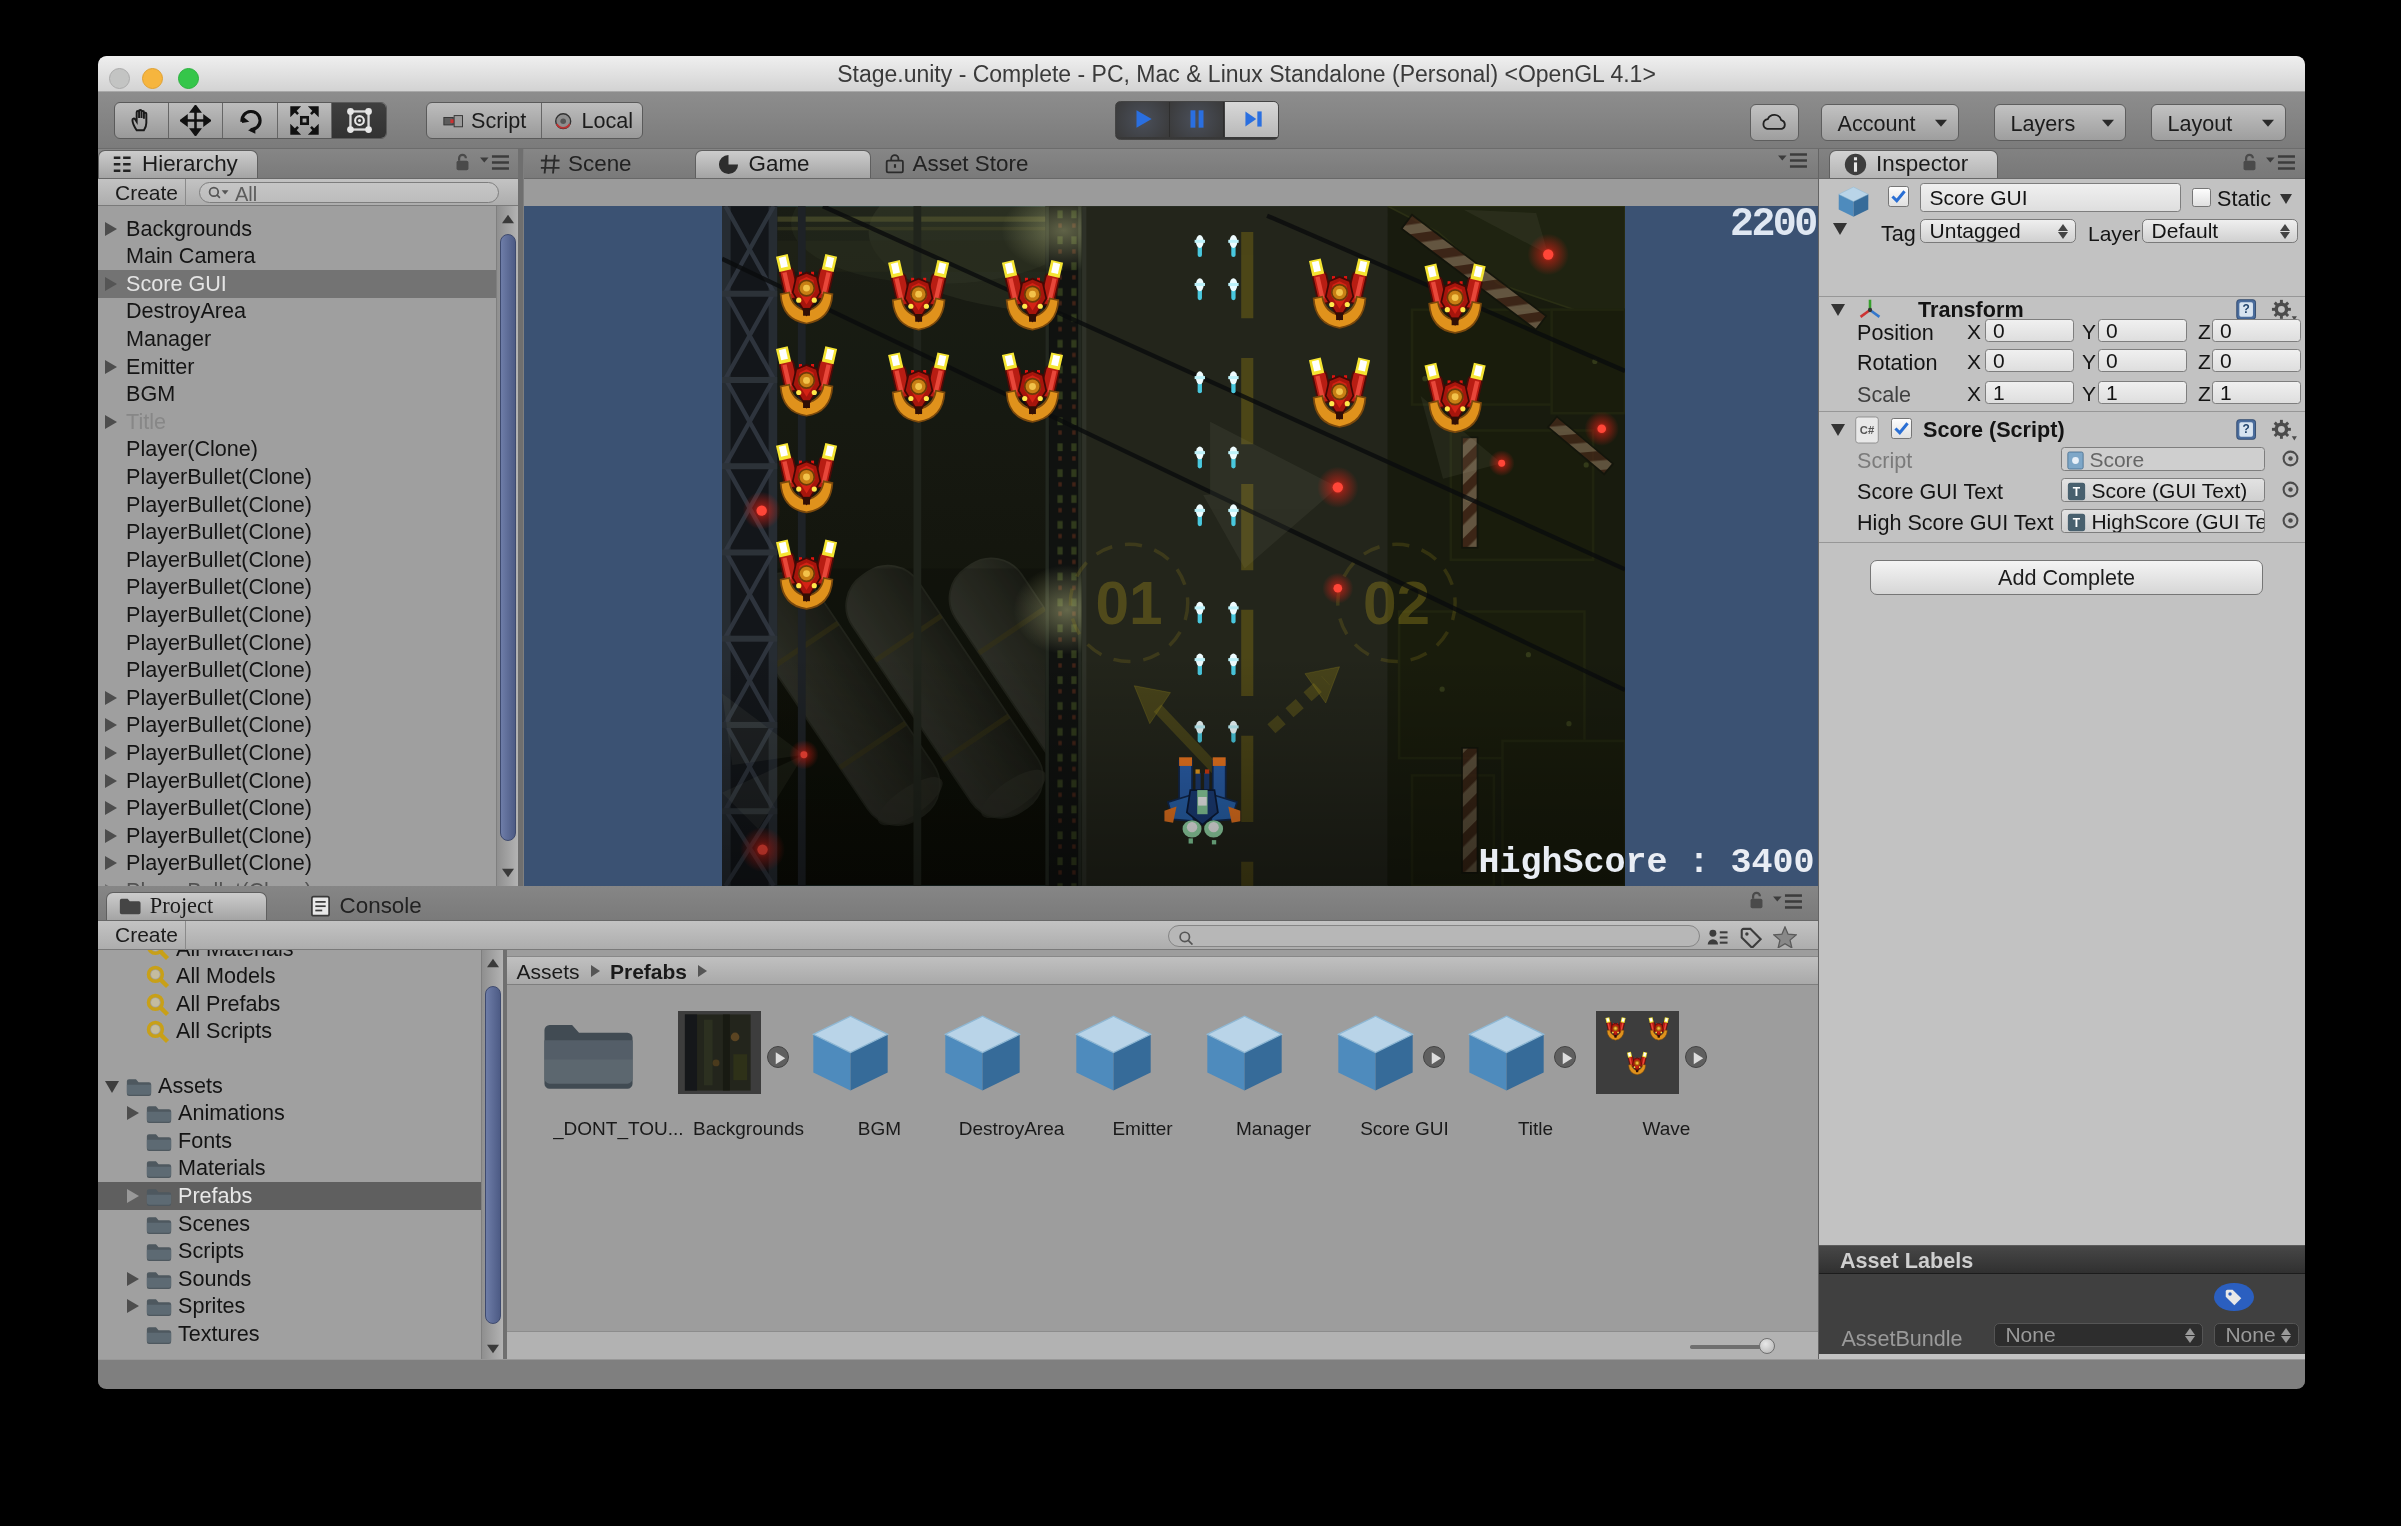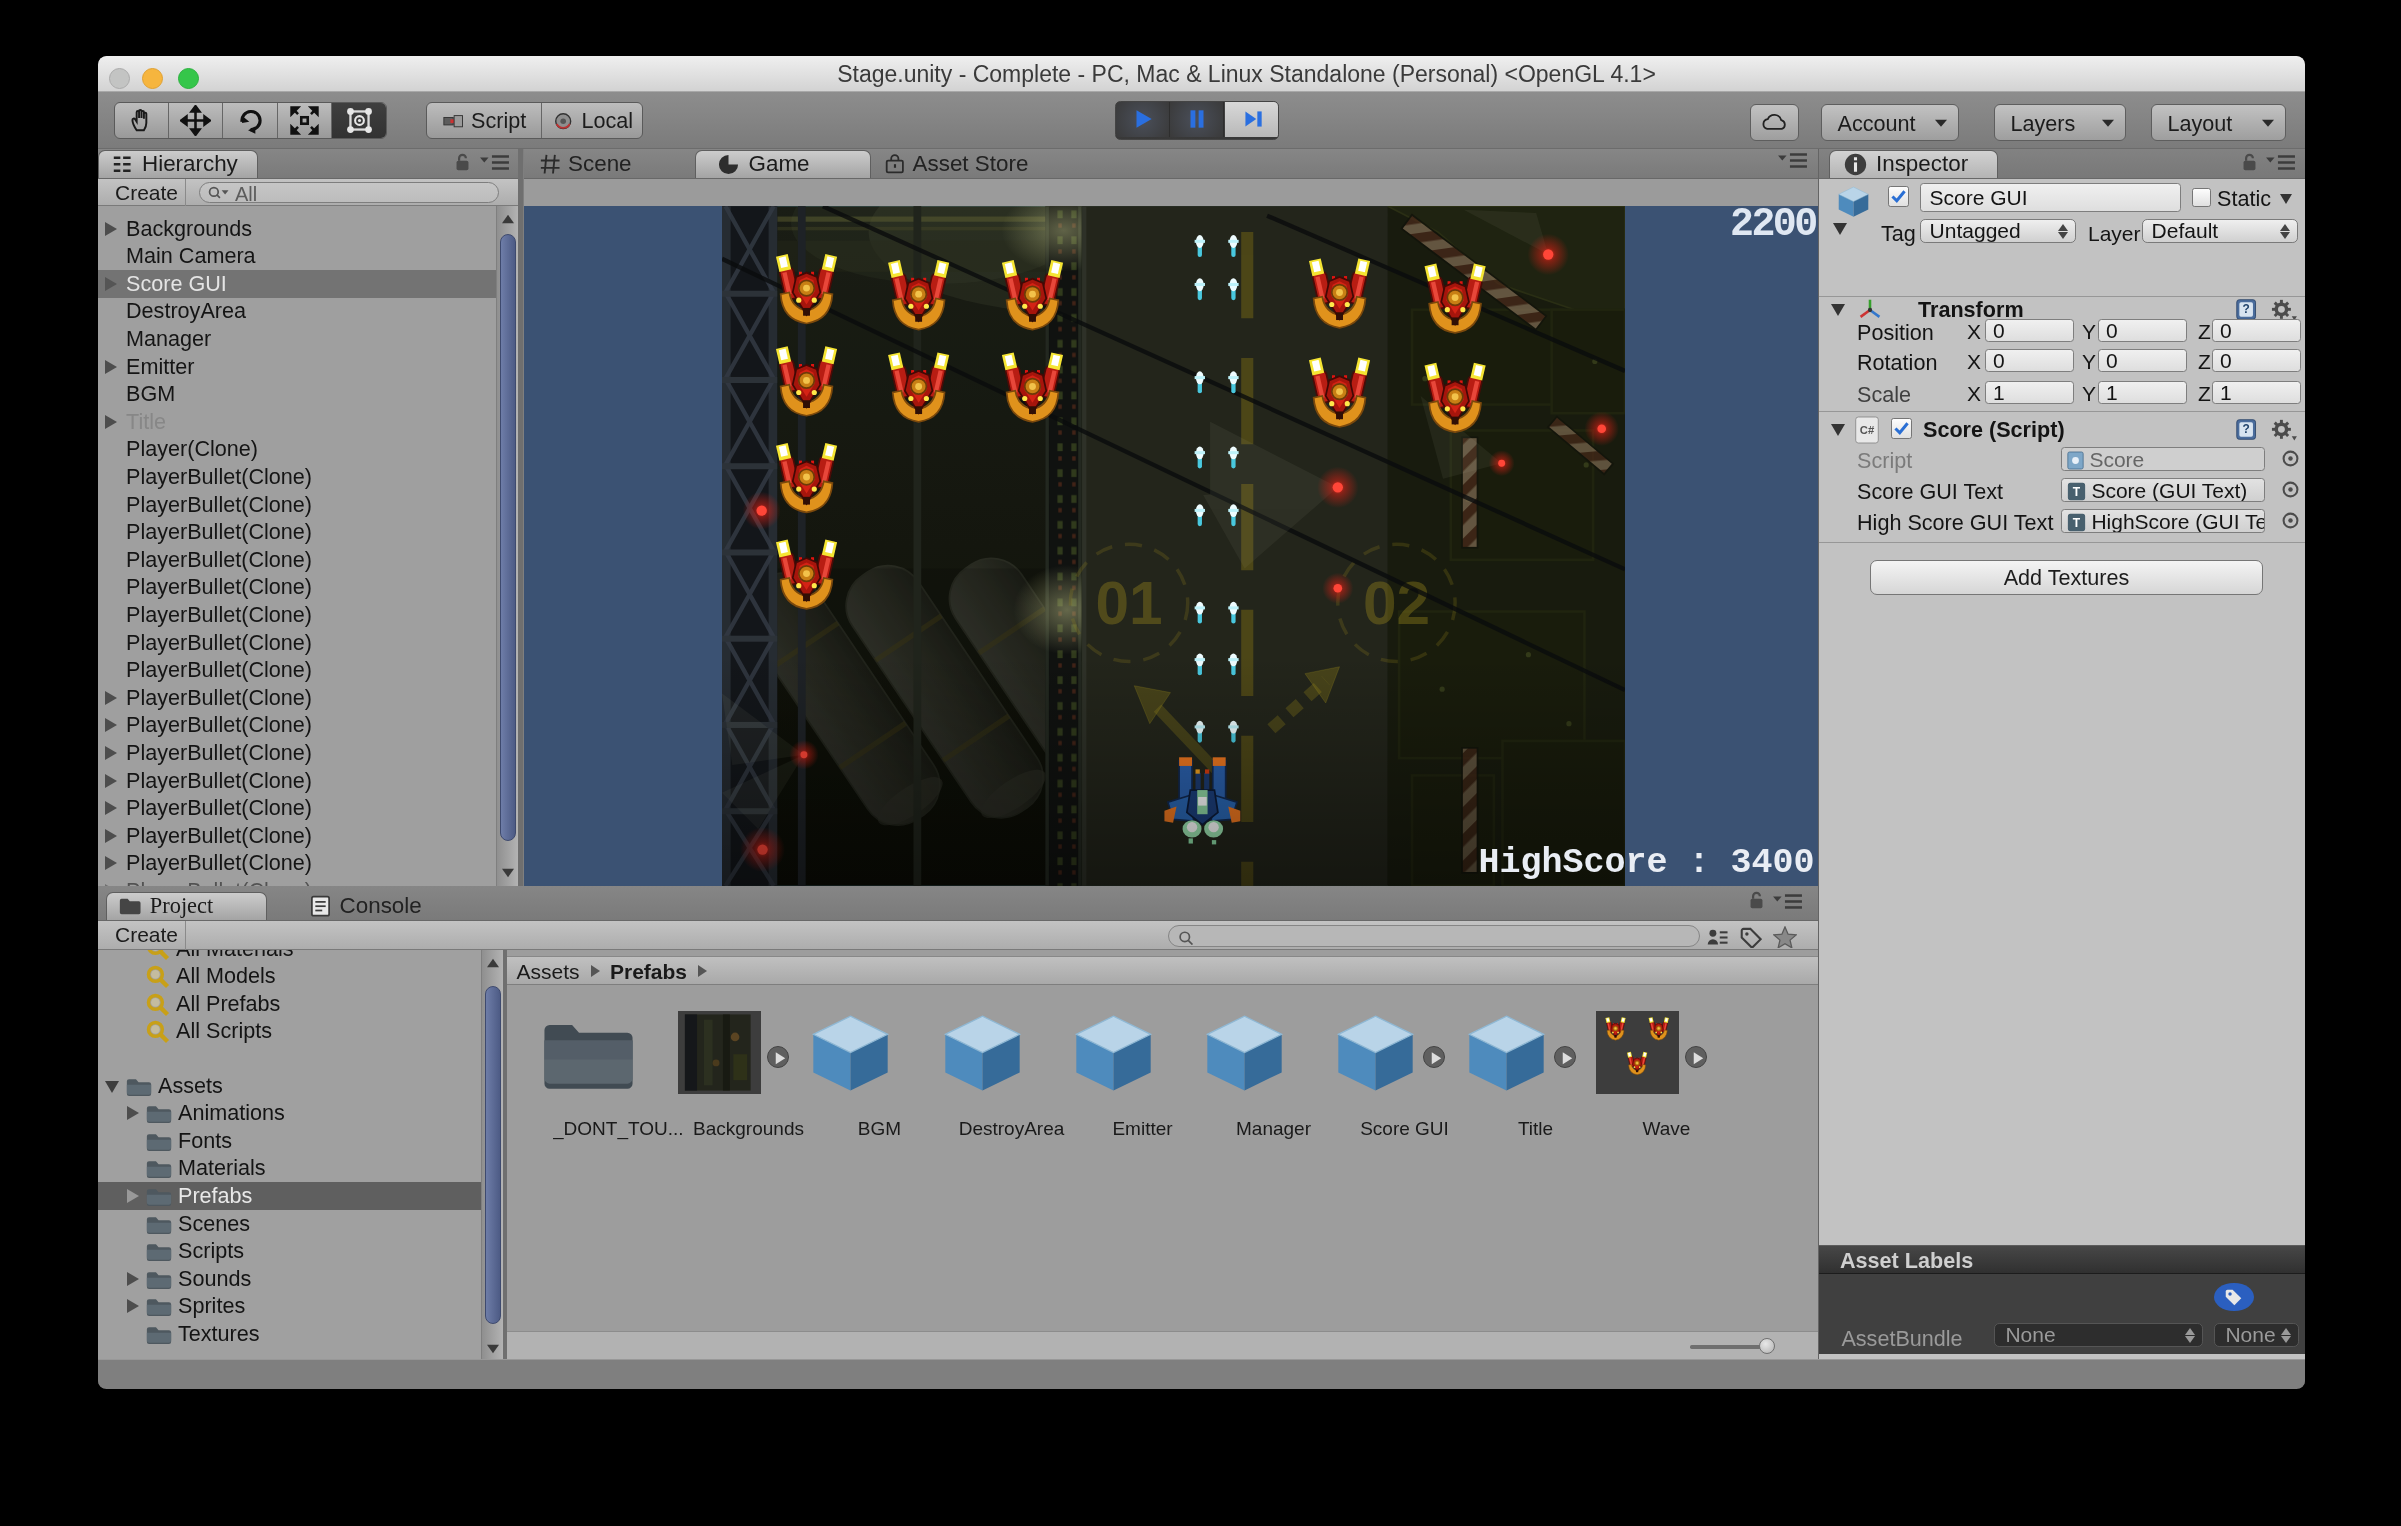--- a/index.html
+++ b/index.html
@@ -996,21 +996,21 @@
         </svg>
       <span style="position:absolute;left:38px;top:98px;font-size:21.6px;color:#141414;">High Score GUI Text</span>
       <div class="ifield" style="left:242px;top:97px;width:204px;height:24px;line-height:22.4px;background:linear-gradient(#e2e2e2,#d0d0d0);"><svg style="margin:2.6px 5.2px -2.6px 5.2px;font-size:24px" width="19" height="19" viewBox="0 0 22 22">
             <rect x="1" y="1" width="20" height="20" rx="3" fill="#48606e"></rect>
             <text x="11" y="16" font-size="14" font-weight="bold" fill="#fff" text-anchor="middle">T</text>
           </svg>HighScore (GUI Tex</div>
       <svg class="tgt" style="left:462px;top:99px;" viewBox="0 0 22 22" width="19" height="19">
           <use href="#tgtsym"></use>
         </svg>
     </div>
-    <div class="abs" style="left:51px;top:411px;width:393px;height:35px;border:0.9px solid #767676;border-radius:7px;background:linear-gradient(#f4f4f4,#d6d6d6);text-align:center;line-height:33px;font-size:21.6px;color:#1c1c1c;">Add Textures</div>
+    <div class="abs" style="left:51px;top:411px;width:393px;height:35px;border:0.9px solid #767676;border-radius:7px;background:linear-gradient(#f4f4f4,#d6d6d6);text-align:center;line-height:33px;font-size:21.6px;color:#1c1c1c;">Add Complete</div>
 
     <div class="abs" style="left:0;top:1096px;width:487px;height:28.5px;background:linear-gradient(#474747,#303030);border-top:0.9px solid #5c5c5c;border-bottom:0.9px solid #1c1c1c;">
       <span style="position:absolute;left:21px;top:1.7px;font-size:21.6px;font-weight:bold;color:#cfcfcf;">Asset Labels</span>
     </div>
     <div class="abs" style="left:0;top:1125px;width:487px;height:80px;background:#404040;">
       <div style="position:absolute;left:395px;top:8.6px;width:40px;height:28.5px;border-radius:50%;background:#2b5fc0;">
         <svg style="position:absolute;left:10.4px;top:5.2px;" width="19" height="19" viewBox="0 0 22 22">
             <path d="M2 4 a2 2 0 0 1 2-2 h6 l10 10 -8 8 L2 10 Z" fill="#e8e8e8"></path>
             <circle cx="7" cy="7" r="2" fill="#2b5fc0"></circle>
           </svg>

